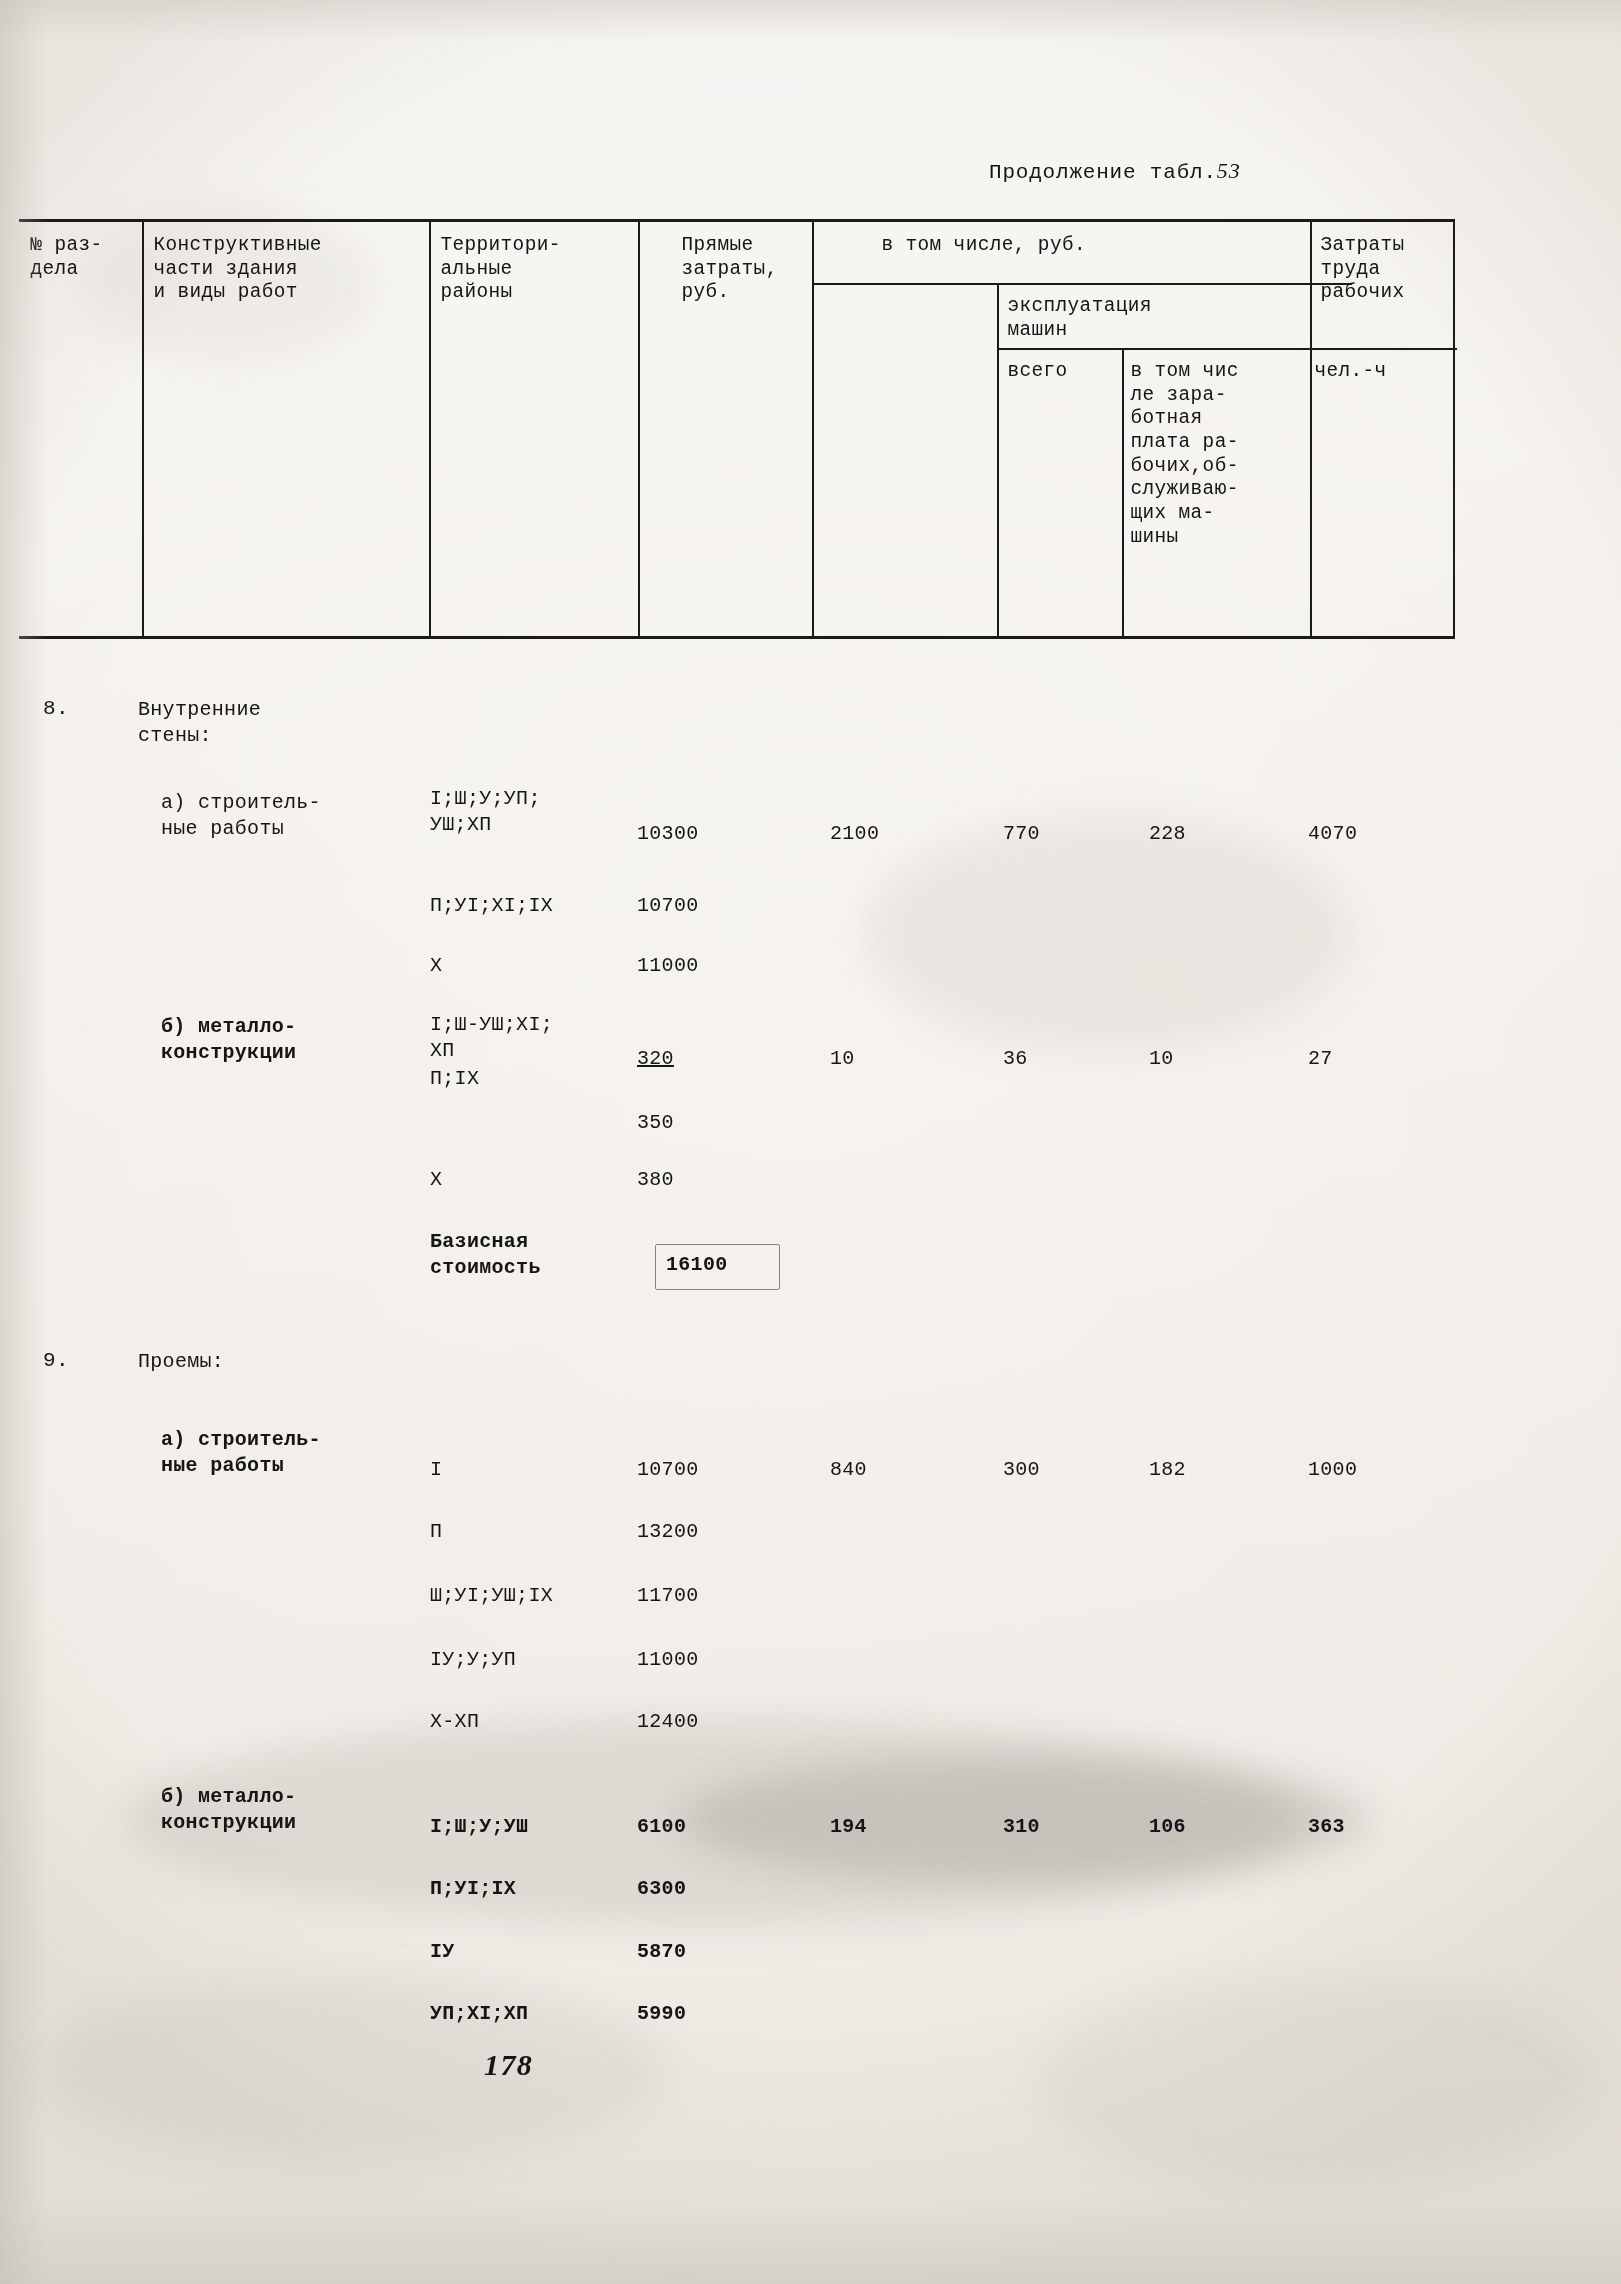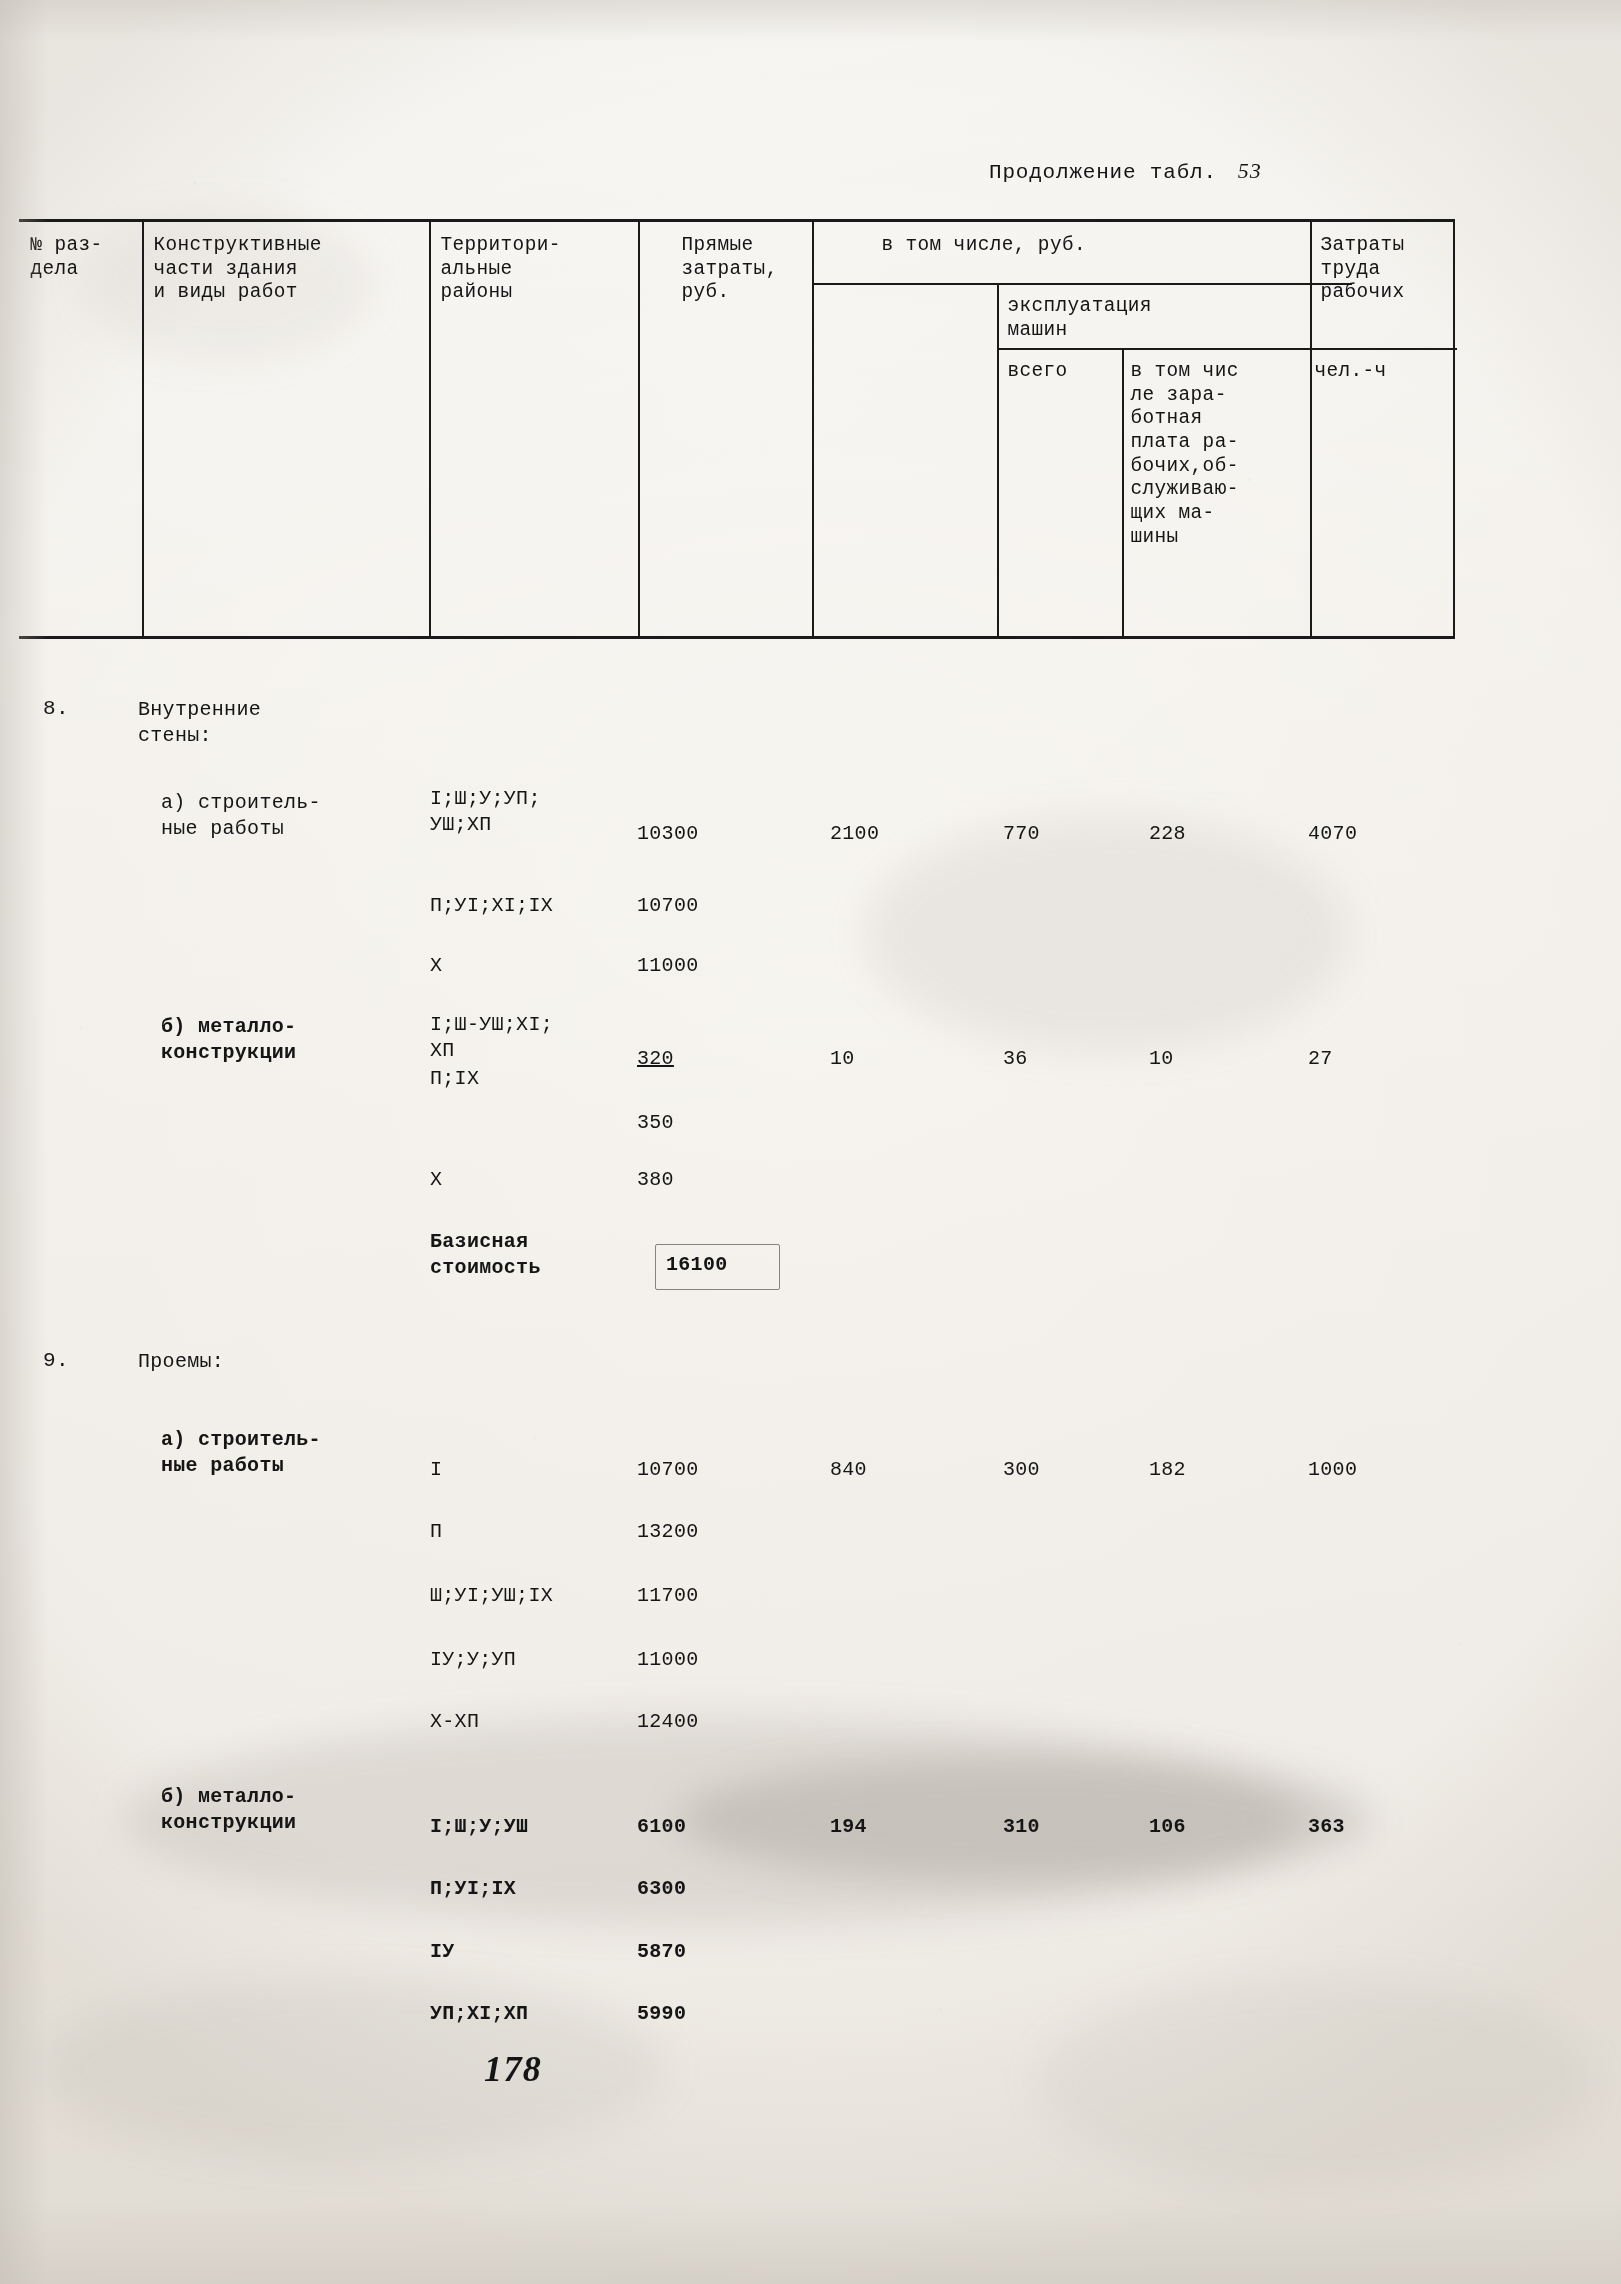--- a/index.html
+++ b/index.html
@@ -56,21 +56,21 @@
     left: 989px;
     top: 158px;
     font-size: 21px;
     letter-spacing: 0.8px;
     white-space: nowrap;
   }
   .caption .tbl-no {
     font-family: "Liberation Serif", serif;
     font-style: italic;
     font-size: 22px;
-    margin-left: 21px;
+    margin-left: 0;
   }
 
   
   .thead {
     position: absolute;
     left: 19.4px;
     top: 219px;
     width: 1436px;
     height: 415px;
   }
@@ -121,21 +121,21 @@
     border-radius: 2.1px;
   }
 
   .pagenum {
     position: absolute;
     left: 484px;
     top: 2048px;
     font-family: "Liberation Serif", serif;
     font-style: italic;
     font-weight: bold;
-    font-size: 36px;
+    font-size: 30px;
     letter-spacing: 1.4px;
   }
 
   
   .edge-left {
     position: absolute;
     left: 0; top: 0; bottom: 0; width: 48px;
     background: linear-gradient(90deg, rgba(190,185,176,0.45), rgba(255,255,255,0));
     pointer-events: none;
   }

